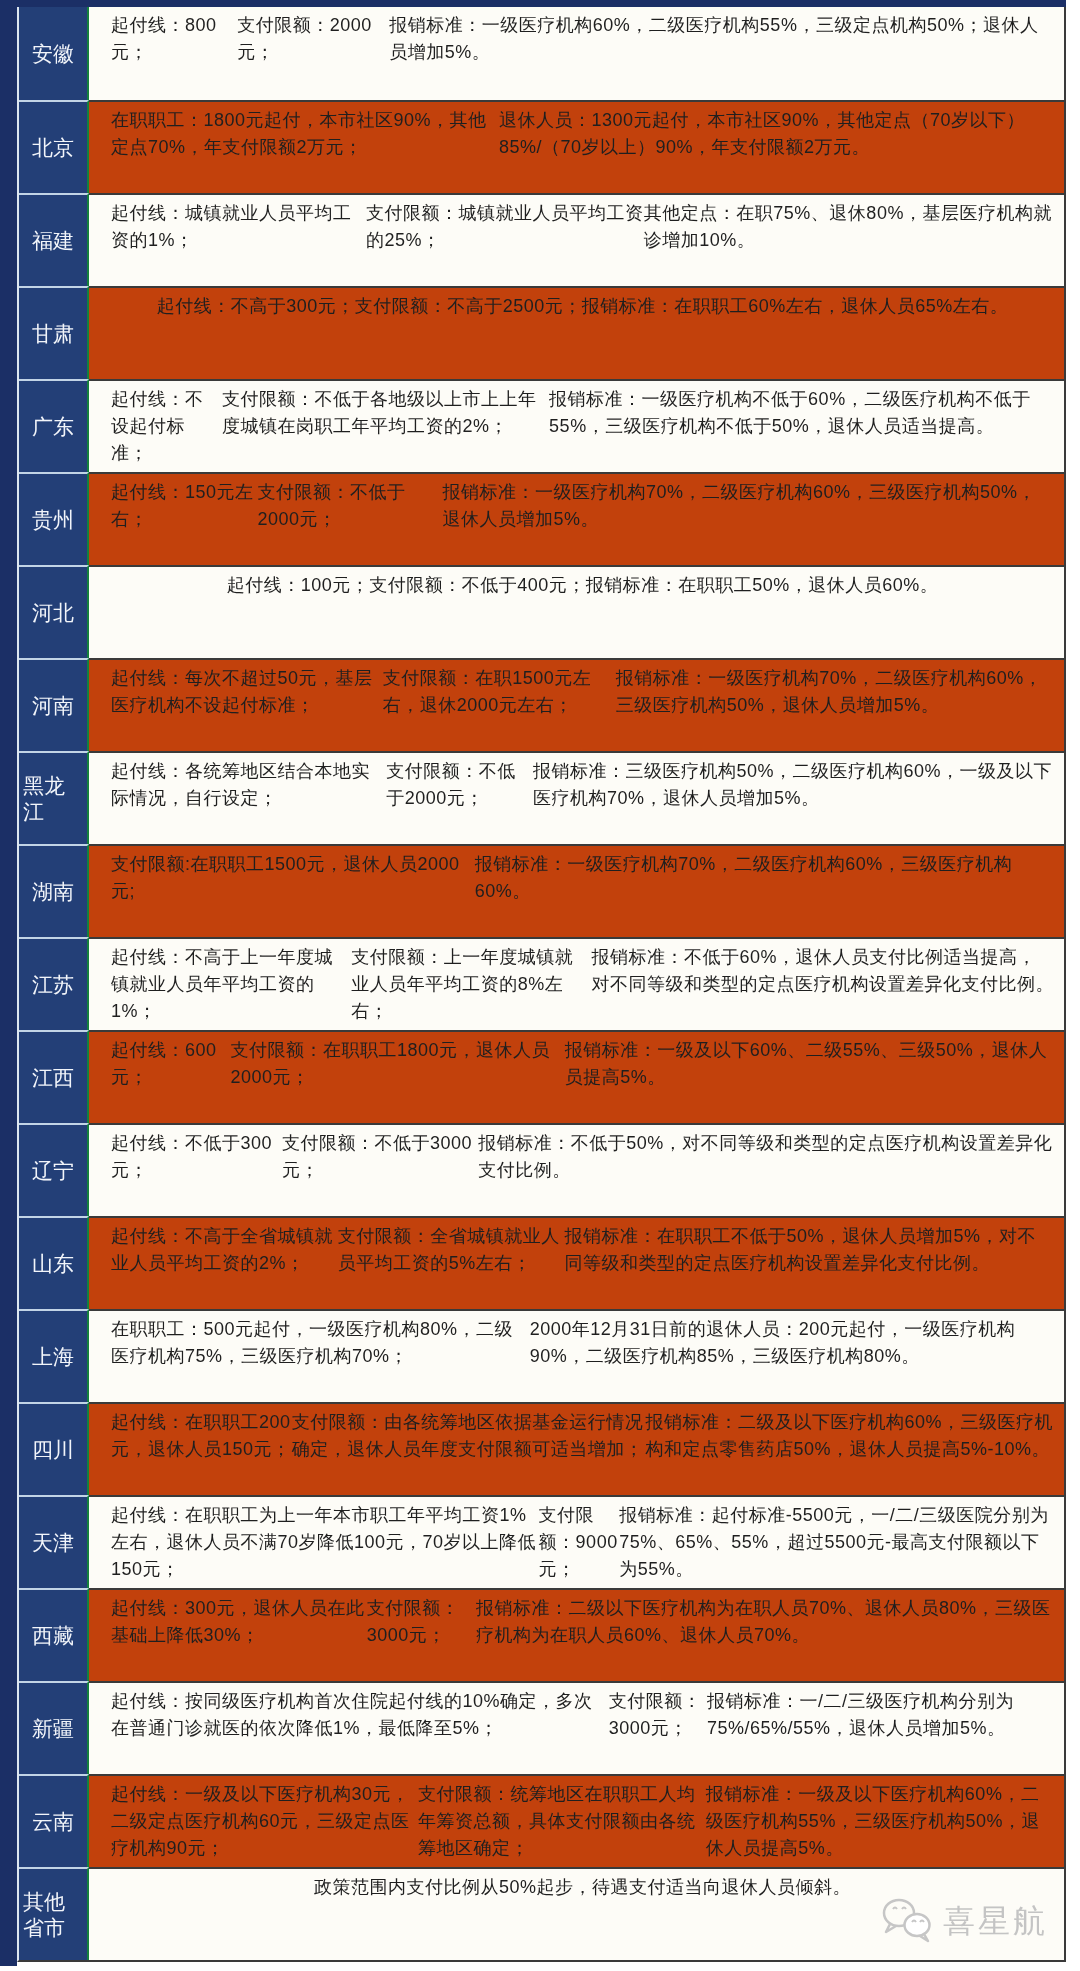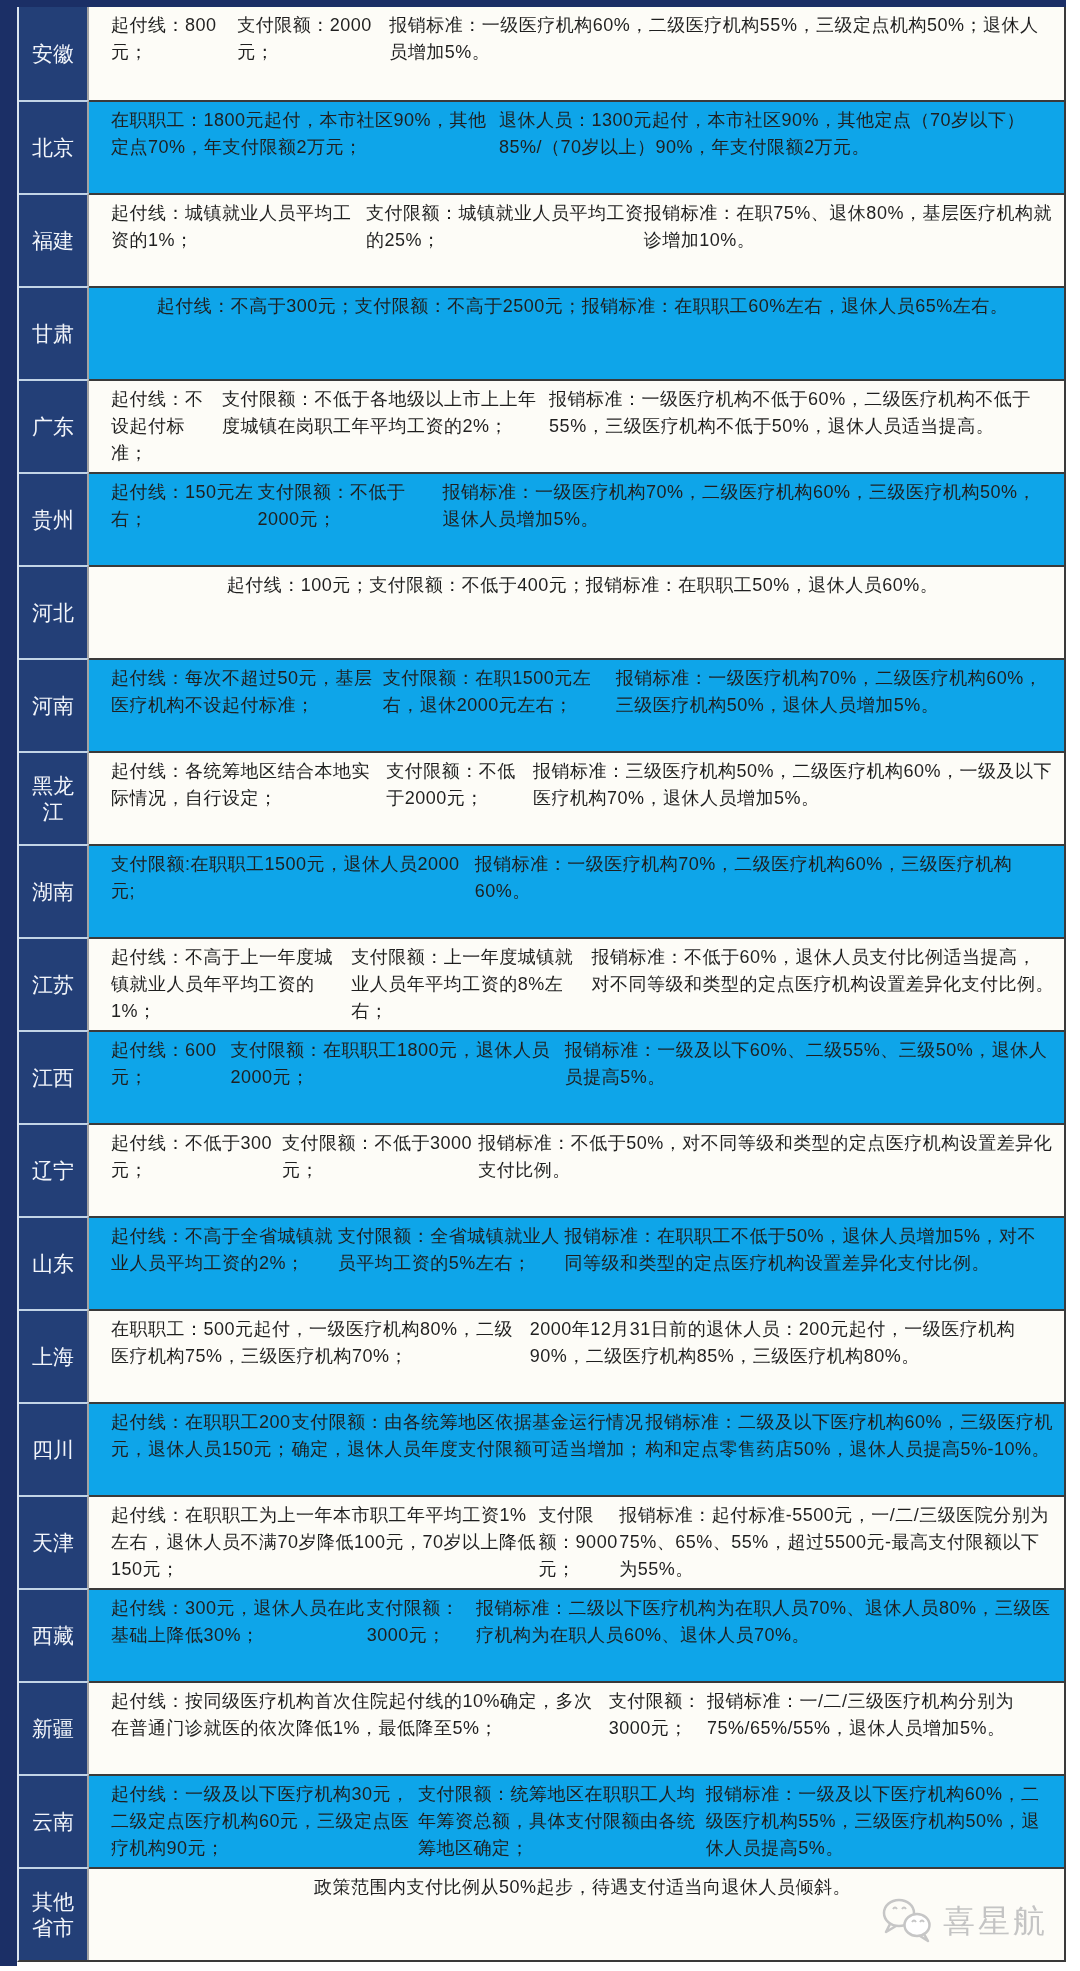--- a/index.html
+++ b/index.html
@@ -28,39 +28,39 @@
     border-left:2px solid #dde7f1;
     border-right:2px solid #3a3a3a;
     border-bottom:2px solid #3a3a3a;
   }
   .row { display:flex; min-height:93px; }
   .name-cell {
     width:70px; flex:0 0 70px;
     background:#233f77;
     color:#f2f5fa;
     display:flex; align-items:center; justify-content:center;
-    text-align:center;
+    text-align:left;
     font-size:21px; line-height:26px;
-    border-right:2px solid #a3a3a3;
+    border-right:2px solid #15803d;
     border-top:2px solid #c2d4e6;
     padding:4px;
   }
   .row:first-child .name-cell { border-top:none; }
   .content-cell {
     flex:1;
     display:flex; justify-content:center;
     padding:5px 10px 5px 22px;
     font-size:18px; line-height:27px;
     letter-spacing:0.5px;
     color:#1f1f1f;
     border-top:2px solid #3a3a3a;
   }
   .row:first-child .content-cell { border-top:none; }
   .row.white .content-cell { background:#fdfcf7; }
-  .row.blue  .content-cell { background:#0ea5e9; }
+  .row.blue  .content-cell { background:#c2410c; }
   .policy-line { white-space:normal; }
   .watermark {
     position:absolute;
     right:32px; bottom:22px;
     display:flex; align-items:center; gap:8px;
     color:#c2c2c2;
   }
   .watermark-text {
     font-size:32px;
     letter-spacing:3px;
@@ -89,21 +89,21 @@
         <div class="content-cell">
           <div class="policy-line">在职职工：1800元起付，本市社区90%，其他定点70%，年支付限额2万元；</div>
           <div class="policy-line">退休人员：1300元起付，本市社区90%，其他定点（70岁以下）85%/（70岁以上）90%，年支付限额2万元。</div>
         </div>
       </div>
       <div class="row white">
         <div class="name-cell">福建</div>
         <div class="content-cell">
           <div class="policy-line">起付线：城镇就业人员平均工资的1%；</div>
           <div class="policy-line">支付限额：城镇就业人员平均工资的25%；</div>
-          <div class="policy-line">报销标准：在职75%、退休80%，基层医疗机构就诊增加10%。</div>
+          <div class="policy-line">其他定点：在职75%、退休80%，基层医疗机构就诊增加10%。</div>
         </div>
       </div>
       <div class="row blue">
         <div class="name-cell">甘肃</div>
         <div class="content-cell">
           <div class="policy-line">起付线：不高于300元；</div>
           <div class="policy-line">支付限额：不高于2500元；</div>
           <div class="policy-line">报销标准：在职职工60%左右，退休人员65%左右。</div>
         </div>
       </div>

